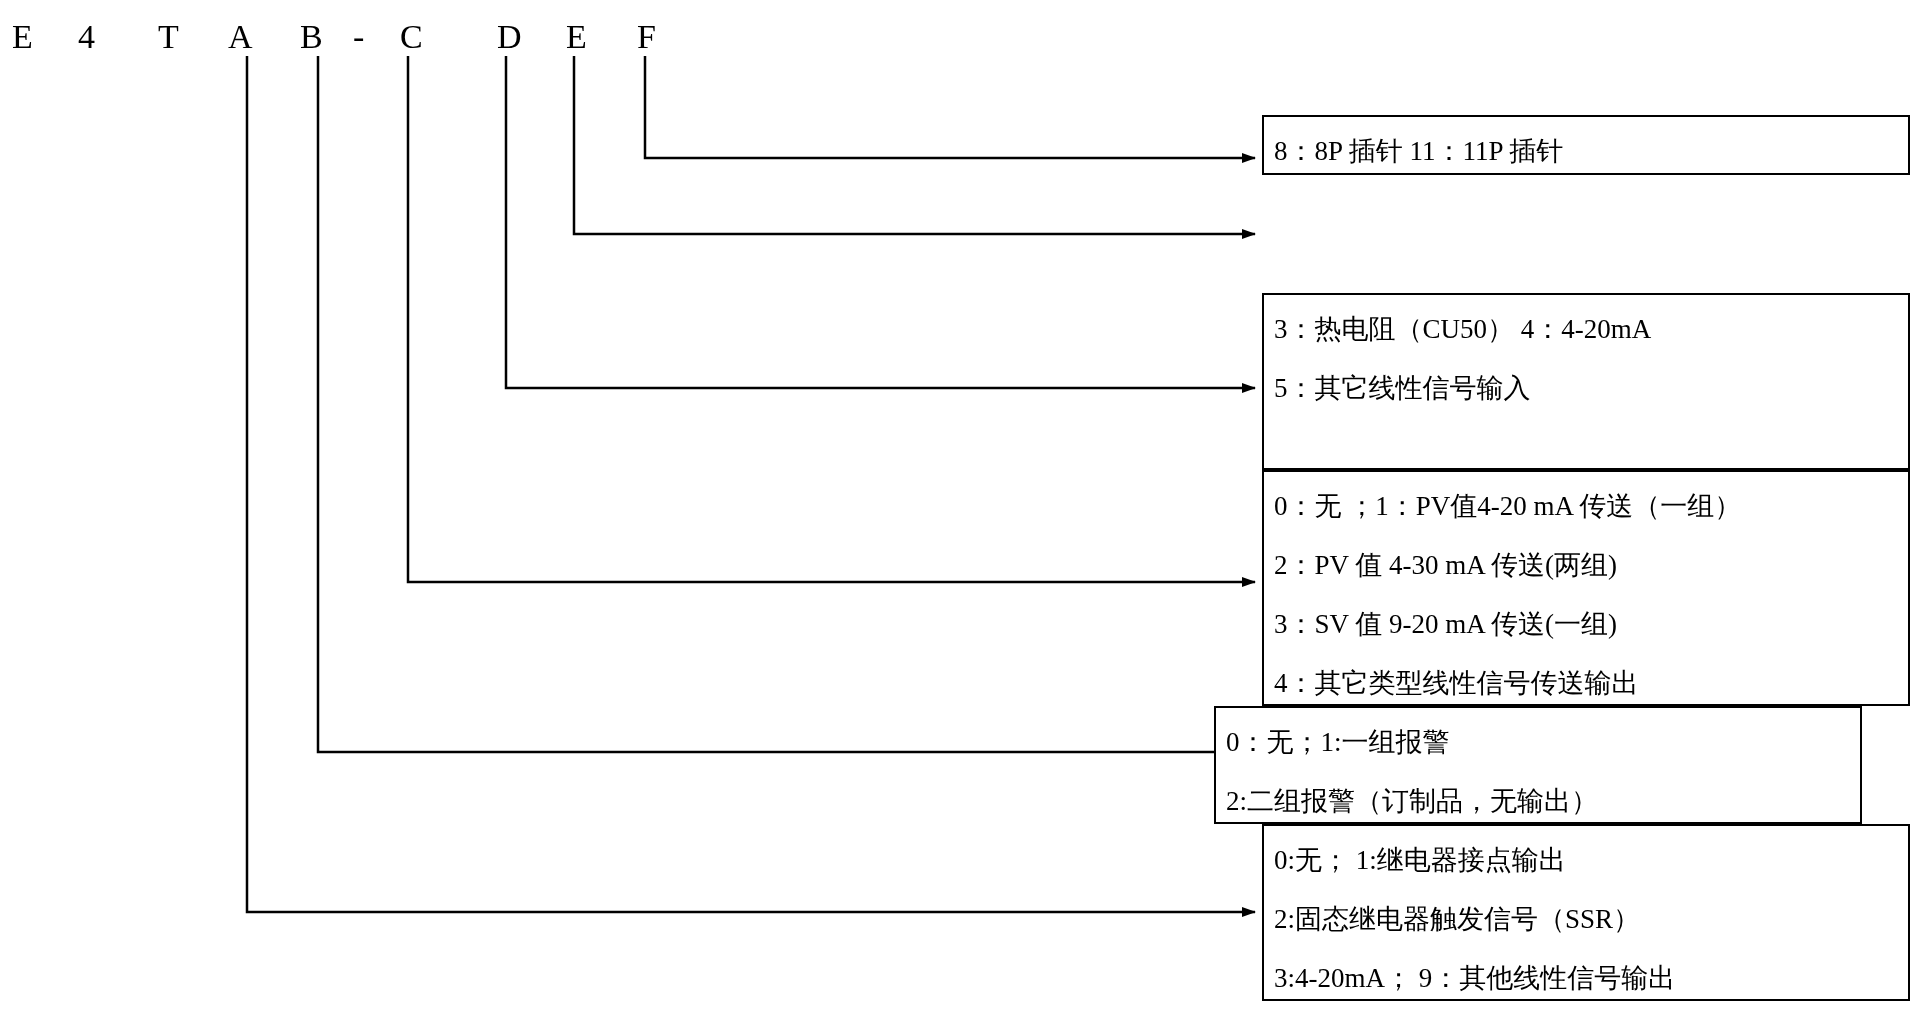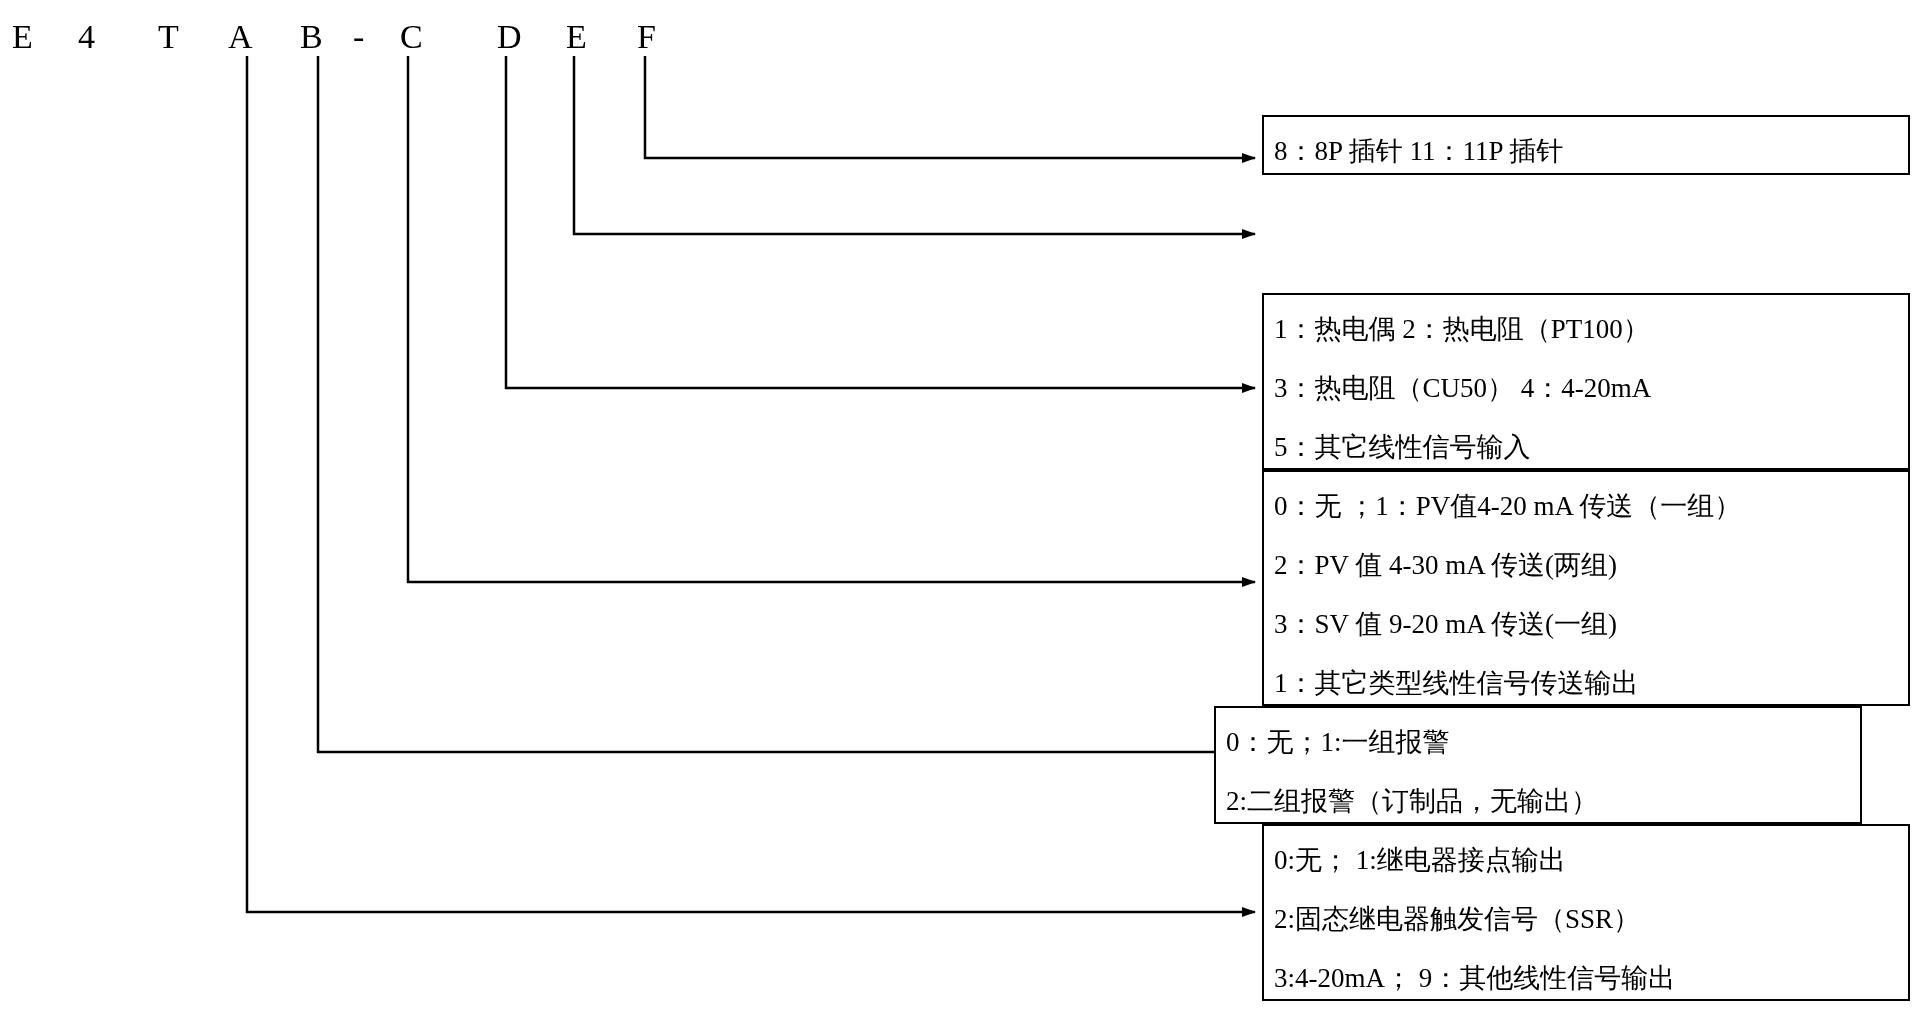--- a/index.html
+++ b/index.html
@@ -98,30 +98,29 @@
   <div class="code-char" style="left:497px; top:20px;">D</div>
   <div class="code-char" style="left:566px; top:20px;">E</div>
   <div class="code-char" style="left:637px; top:20px;">F</div>
 
   <div class="panel" style="left:1262px; top:115px; width:648px; height:60px;">
     <div class="panel-row">8：8P 插针 11：11P 插针</div>
   </div>
 
 
   <div class="panel" style="left:1262px; top:293px; width:648px; height:177px;">
-    <div class="panel-row">1：热电偶 2：热电阻（PT100）</div>
     <div class="panel-row">3：热电阻（CU50） 4：4-20mA</div>
     <div class="panel-row">5：其它线性信号输入</div>
   </div>
 
   <div class="panel" style="left:1262px; top:470px; width:648px; height:236px;">
     <div class="panel-row">0：无 ；1：PV值4-20 mA 传送（一组）</div>
     <div class="panel-row">2：PV 值 4-30 mA 传送(两组)</div>
     <div class="panel-row">3：SV 值 9-20 mA 传送(一组)</div>
-    <div class="panel-row">1：其它类型线性信号传送输出</div>
+    <div class="panel-row">4：其它类型线性信号传送输出</div>
   </div>
 
   <div class="panel" style="left:1214px; top:706px; width:648px; height:118px;">
     <div class="panel-row">0：无；1:一组报警</div>
     <div class="panel-row">2:二组报警（订制品，无输出）</div>
   </div>
 
   <div class="panel" style="left:1262px; top:824px; width:648px; height:177px;">
     <div class="panel-row">0:无； 1:继电器接点输出</div>
     <div class="panel-row">2:固态继电器触发信号（SSR）</div>

